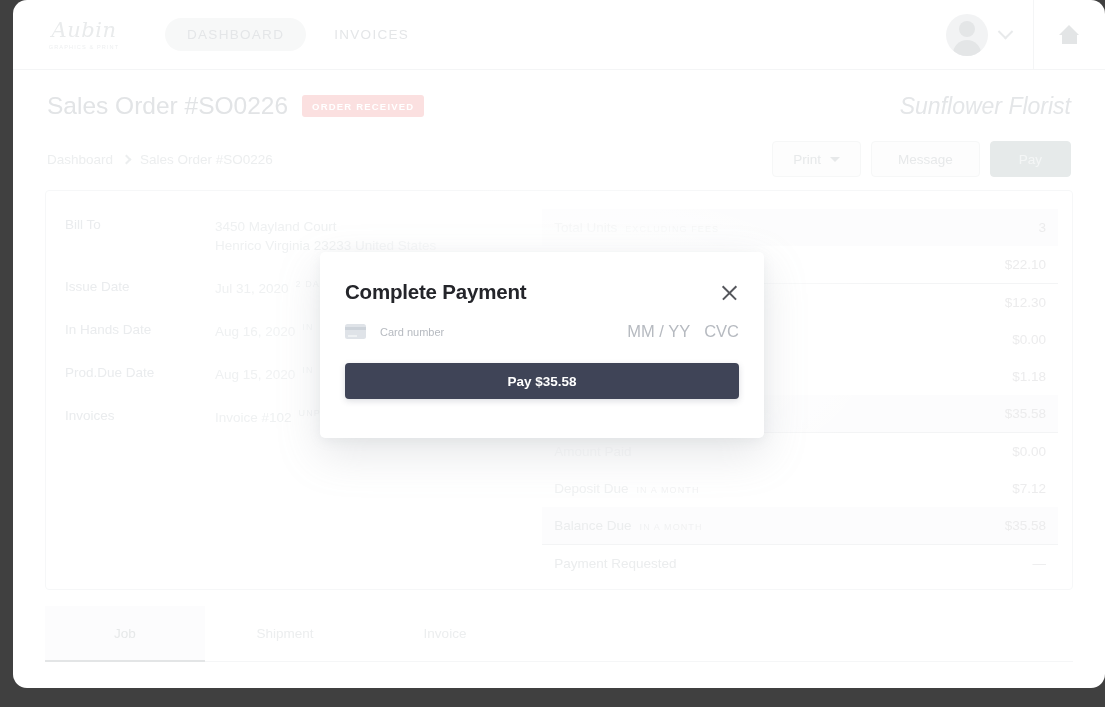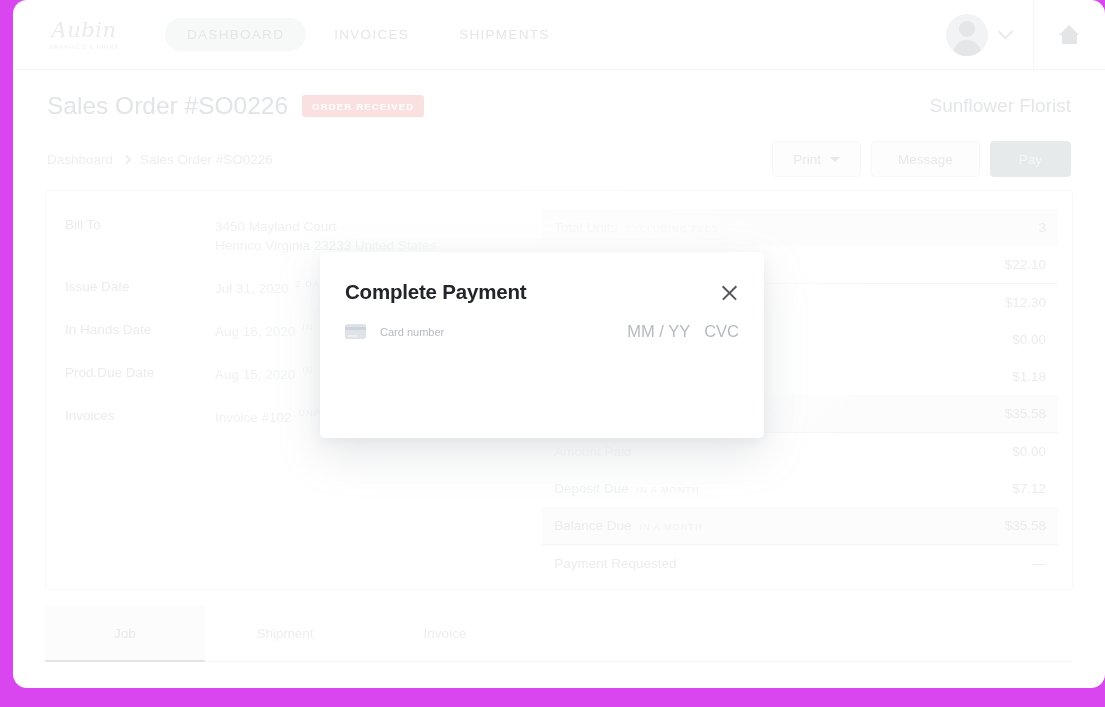--- a/index.html
+++ b/index.html
@@ -4,21 +4,21 @@
 <style>
   * { box-sizing: border-box; margin: 0; padding: 0; }
   html, body {
     width: 1105px; height: 707px;
     background: #000;
     font-family: "Liberation Sans", sans-serif;
     overflow: hidden;
   }
   .frame {
     position: absolute; inset: 0;
-    background: #d946ef;
+    background: #404040;
   }
   
   .page {
     position: absolute;
     left: 13px; top: 0px;
     width: 1092px; height: 688px;
     background: #ffffff;
     border-radius: 14px 14px 14px 14px;
     overflow: hidden;
   }
@@ -112,21 +112,21 @@
     margin-left: 14px;
     background: #fbe0e0;
     color: #ffffff;
     font-size: 9.5px; font-weight: bold; letter-spacing: 1.2px;
     padding: 6px 10px 5px 10px;
     border-radius: 3px;
     white-space: nowrap;
   }
   .customer {
     margin-left: auto;
-    font-size: 19px; color: #e4e6e8; white-space: nowrap;
+    font-size: 23px; color: #e4e6e8; white-space: nowrap; font-style: italic;
   }
   
   .crumbrow {
     display: flex; align-items: center;
     padding: 10px 34px 0 34px;
     height: 56px;
   }
   .crumb { font-size: 13.5px; color: #eceeef; white-space: nowrap; }
   .crumb-sep {
     margin: 0 10px; width: 7px; height: 7px;
@@ -274,21 +274,20 @@
   <div class="page">
 
     <div class="topnav">
       <div class="logo">
         <div class="logo-script">Aubin</div>
         <div class="logo-sub">GRAPHICS &amp; PRINT</div>
       </div>
       <div class="navlinks">
         <div class="navlink active">DASHBOARD</div>
         <div class="navlink">INVOICES</div>
-        <div class="navlink">SHIPMENTS</div>
       </div>
       <div class="topright">
         <div class="avatar-wrap">
           <div class="avatar"></div>
           <div class="chev"></div>
         </div>
         <div class="home-cell">
           <div class="home-icon"></div>
         </div>
       </div>
@@ -417,16 +416,17 @@
         <div class="modal-close"></div>
       </div>
       <div class="cardrow">
         <div class="card-icon"></div>
         <div class="card-ph">Card number</div>
         <div class="card-extra">
           <span>MM / YY</span>
           <span>CVC</span>
         </div>
       </div>
+      <div class="pay-btn">Pay $35.58</div>
     </div>
 
   </div>
 </div>
 
 </body></html>

